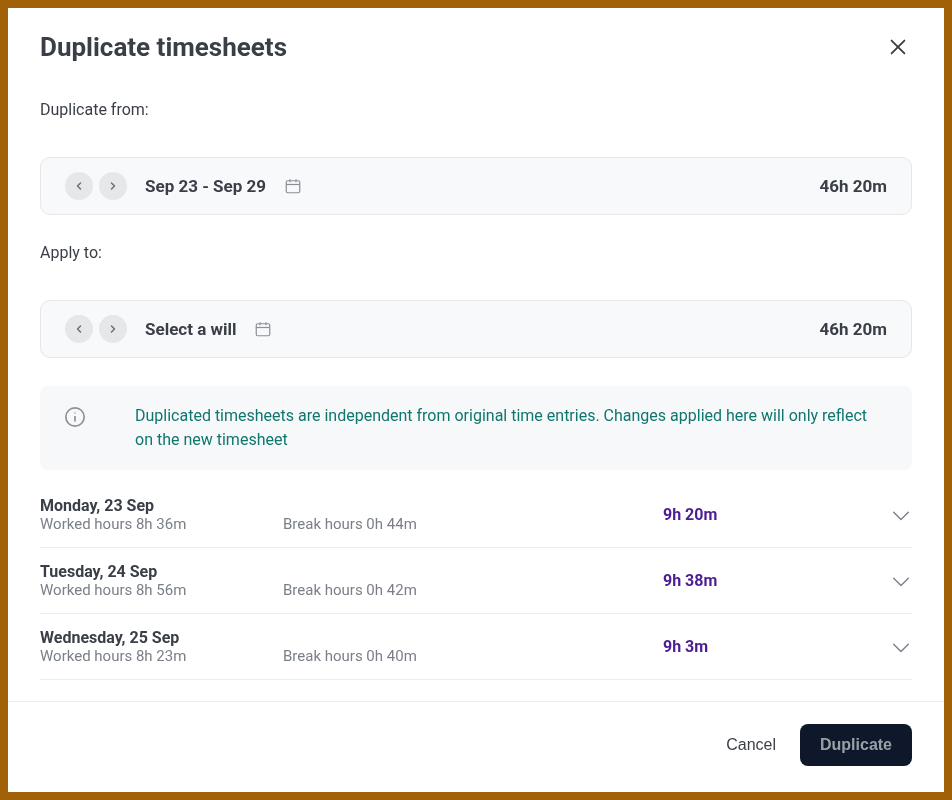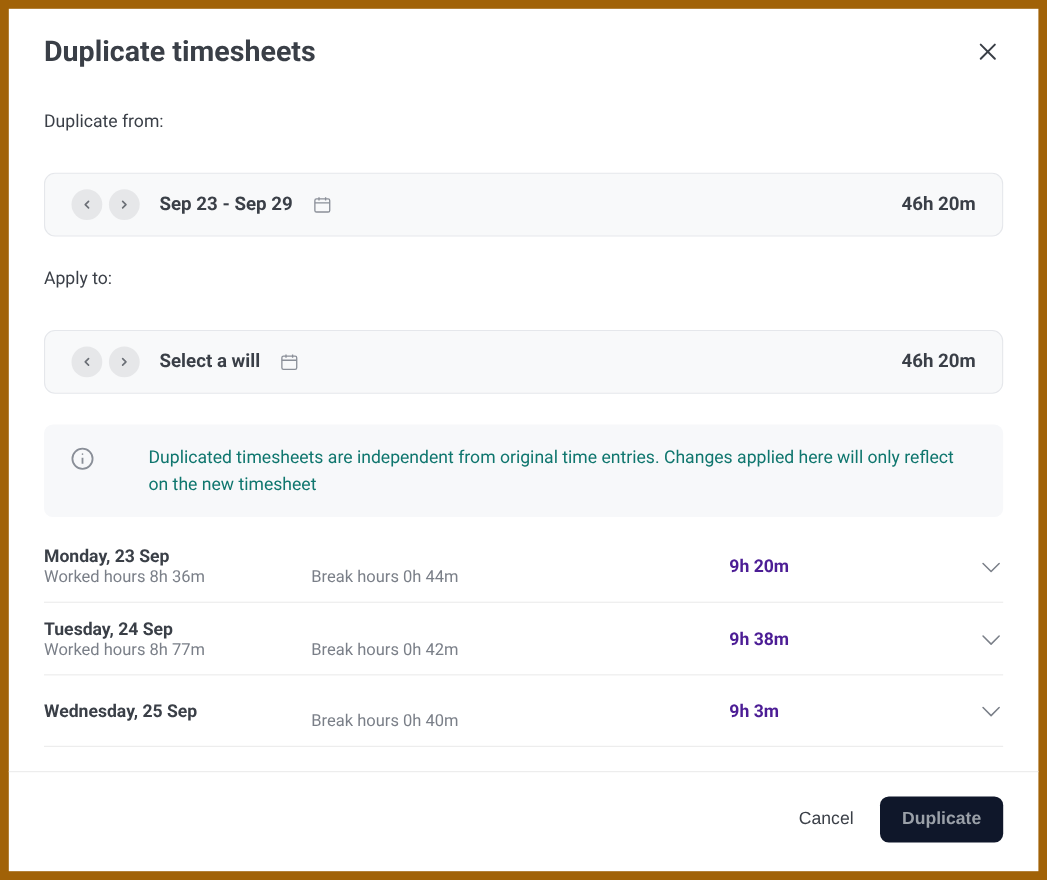--- a/index.html
+++ b/index.html
@@ -293,38 +293,39 @@
         <div class="chev-col">
           <svg width="22" height="22" viewBox="0 0 24 24" fill="none" stroke="currentColor" stroke-width="1.5" stroke-linecap="round" stroke-linejoin="round">
               <polyline points="4 9 12 17 20 9"></polyline>
             </svg>
         </div>
       </div>
 
       <div class="day-row">
         <div class="day-left">
           <div class="day-name">Tuesday, 24 Sep</div>
-          <div class="day-sub">Worked hours 8h 77m</div>
+          <div class="day-sub">Worked hours 8h 56m</div>
         </div>
         <div class="break-col">
           <div class="break-sub">Break hours 0h 42m</div>
         </div>
         <div class="total-col">
           <div class="day-total">9h 38m</div>
         </div>
         <div class="chev-col">
           <svg width="22" height="22" viewBox="0 0 24 24" fill="none" stroke="currentColor" stroke-width="1.5" stroke-linecap="round" stroke-linejoin="round">
               <polyline points="4 9 12 17 20 9"></polyline>
             </svg>
         </div>
       </div>
 
       <div class="day-row">
         <div class="day-left">
           <div class="day-name">Wednesday, 25 Sep</div>
+          <div class="day-sub">Worked hours 8h 23m</div>
         </div>
         <div class="break-col">
           <div class="break-sub">Break hours 0h 40m</div>
         </div>
         <div class="total-col">
           <div class="day-total">9h 3m</div>
         </div>
         <div class="chev-col">
           <svg width="22" height="22" viewBox="0 0 24 24" fill="none" stroke="currentColor" stroke-width="1.5" stroke-linecap="round" stroke-linejoin="round">
               <polyline points="4 9 12 17 20 9"></polyline>

